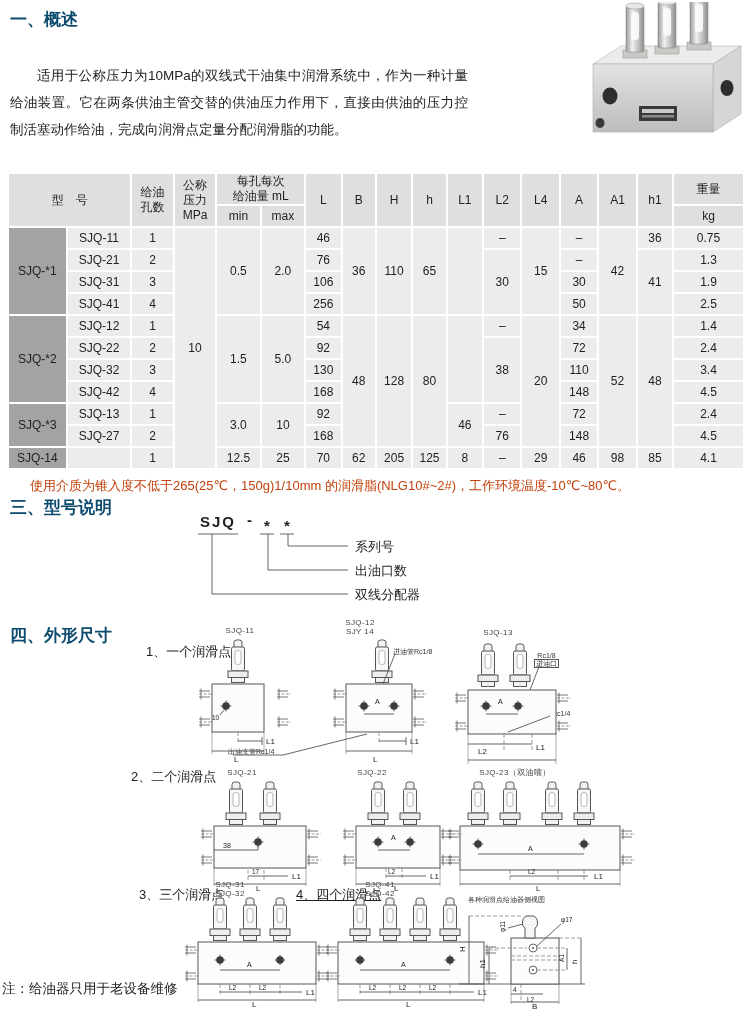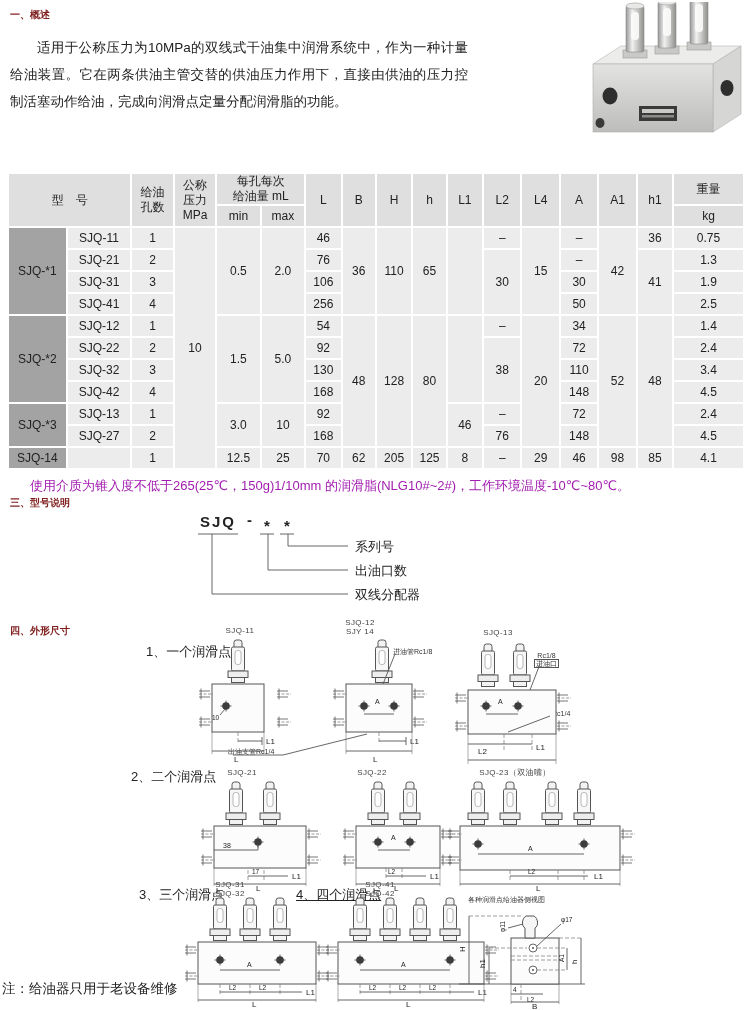--- a/index.html
+++ b/index.html
@@ -2,23 +2,23 @@
 <html><head>
 <meta charset="utf-8">
 <style>
   html,body{margin:0;padding:0;}
   body{
     width:750px;height:1010px;position:relative;background:#ffffff;
     font-family:"Liberation Sans","DejaVu Sans",sans-serif;color:#1a1a1a;
     overflow:hidden;
   }
   .abs{position:absolute;}
-  .sec-h{font-size:10px;font-weight:bold;color:#7f1d1d;}
-  .para{font-size:13.5px;line-height:27px;color:#222;text-indent:2em;text-align:justify;}
-  .note{font-size:13px;color:#a21caf;}
+  .sec-h{font-size:17px;font-weight:bold;color:#0c4a6e;}
+  .para{font-size:13.5px;line-height:27px;color:#222;text-indent:2em;text-align:justify;margin-top:28px;}
+  .note{font-size:13px;color:#c2410c;}
   .sub-label{font-size:13px;color:#222;}
   .draw-title{font-size:8px;color:#444;letter-spacing:.4px;line-height:9px;white-space:pre-line;text-align:center;}
   .tiny-label{font-size:7px;color:#333;white-space:pre-line;line-height:8px;}
   .footnote{font-size:13.5px;color:#222;}
   
   .ptable{border-collapse:collapse;table-layout:fixed;width:738px;}
   .ptable td{
     background:#ececec;border:2px solid #ffffff;text-align:center;vertical-align:middle;
     font-size:12px;color:#222;padding:0;height:20px;line-height:1.25;white-space:pre-line;
   }

